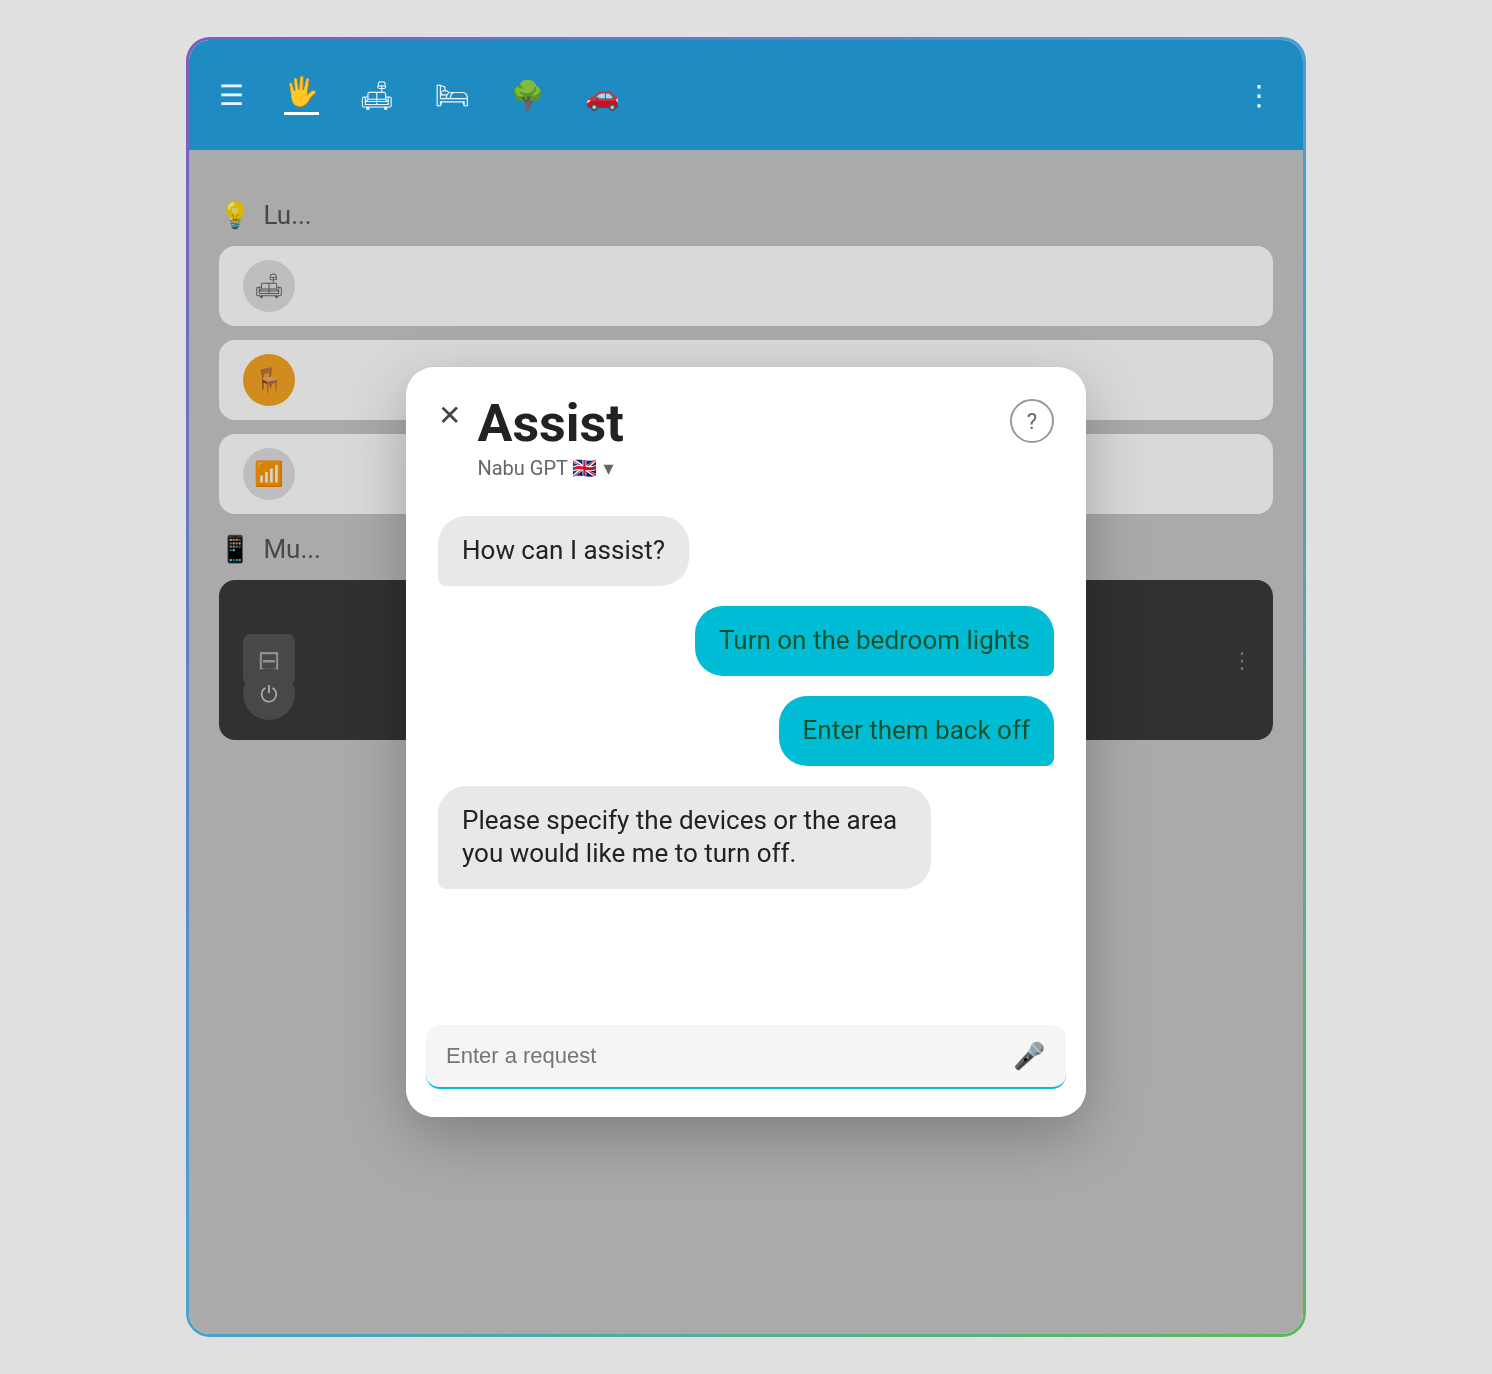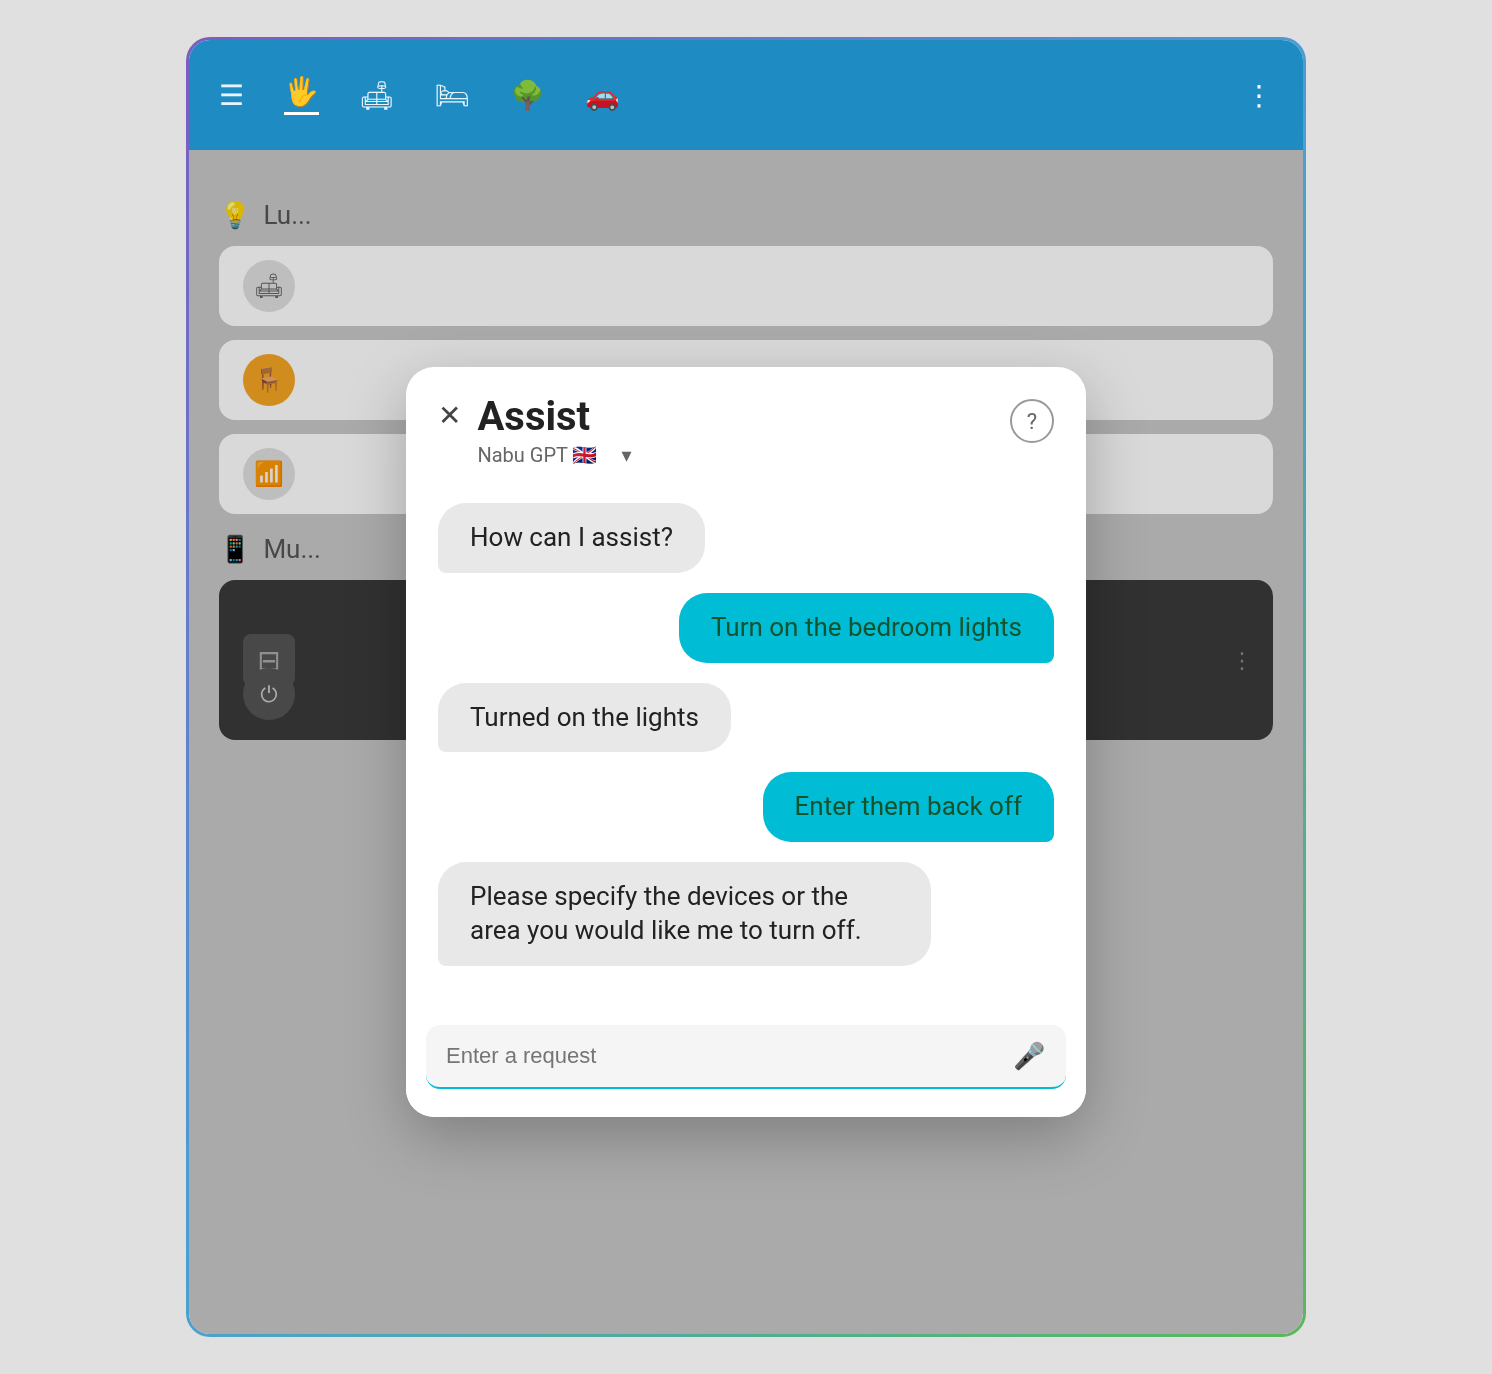--- a/index.html
+++ b/index.html
@@ -201,32 +201,32 @@
 
     .modal-close {
       font-size: 28px;
       color: #444;
       cursor: pointer;
       margin-right: 16px;
       margin-top: 4px;
     }
 
     .modal-title {
-      font-size: 40px;
+      font-size: 52px;
       font-weight: 700;
       color: #222;
       line-height: 1.1;
     }
 
     .modal-subtitle {
       font-size: 20px;
       color: #666;
       display: flex;
       align-items: center;
-      gap: 24px;
+      gap: 6px;
       margin-top: 4px;
     }
 
     .modal-help {
       width: 44px;
       height: 44px;
       border-radius: 50%;
       border: 2px solid #999;
       display: flex;
       align-items: center;
@@ -247,21 +247,21 @@
       flex: 1;
       padding: 20px 32px;
       display: flex;
       flex-direction: column;
       gap: 20px;
       overflow-y: auto;
     }
 
     .bubble {
       max-width: 70%;
-      padding: 18px 32px;
+      padding: 18px 24px;
       border-radius: 28px;
       font-size: 26px;
       line-height: 1.3;
     }
 
     .bubble.received {
       background: #e8e8e8;
       color: #222;
       align-self: flex-start;
       border-bottom-left-radius: 8px;
@@ -370,23 +370,20 @@
           <div class="modal-help">?</div>
         </div>
 
         <div class="chat-area">
           <div class="bubble received">
             <span>How can I assist?</span>
           </div>
           <div class="bubble sent">
             <span>Turn on the bedroom lights</span>
           </div>
-          <div class="bubble received">
-            <span>Turned on the lights</span>
-          </div>
           <div class="bubble sent">
             <span>Enter them back off</span>
           </div>
           <div class="bubble received long">
             <span>Please specify the devices or the area you would like me to turn off.</span>
           </div>
         </div>
 
         <div class="input-area">
           <div class="input-container">

